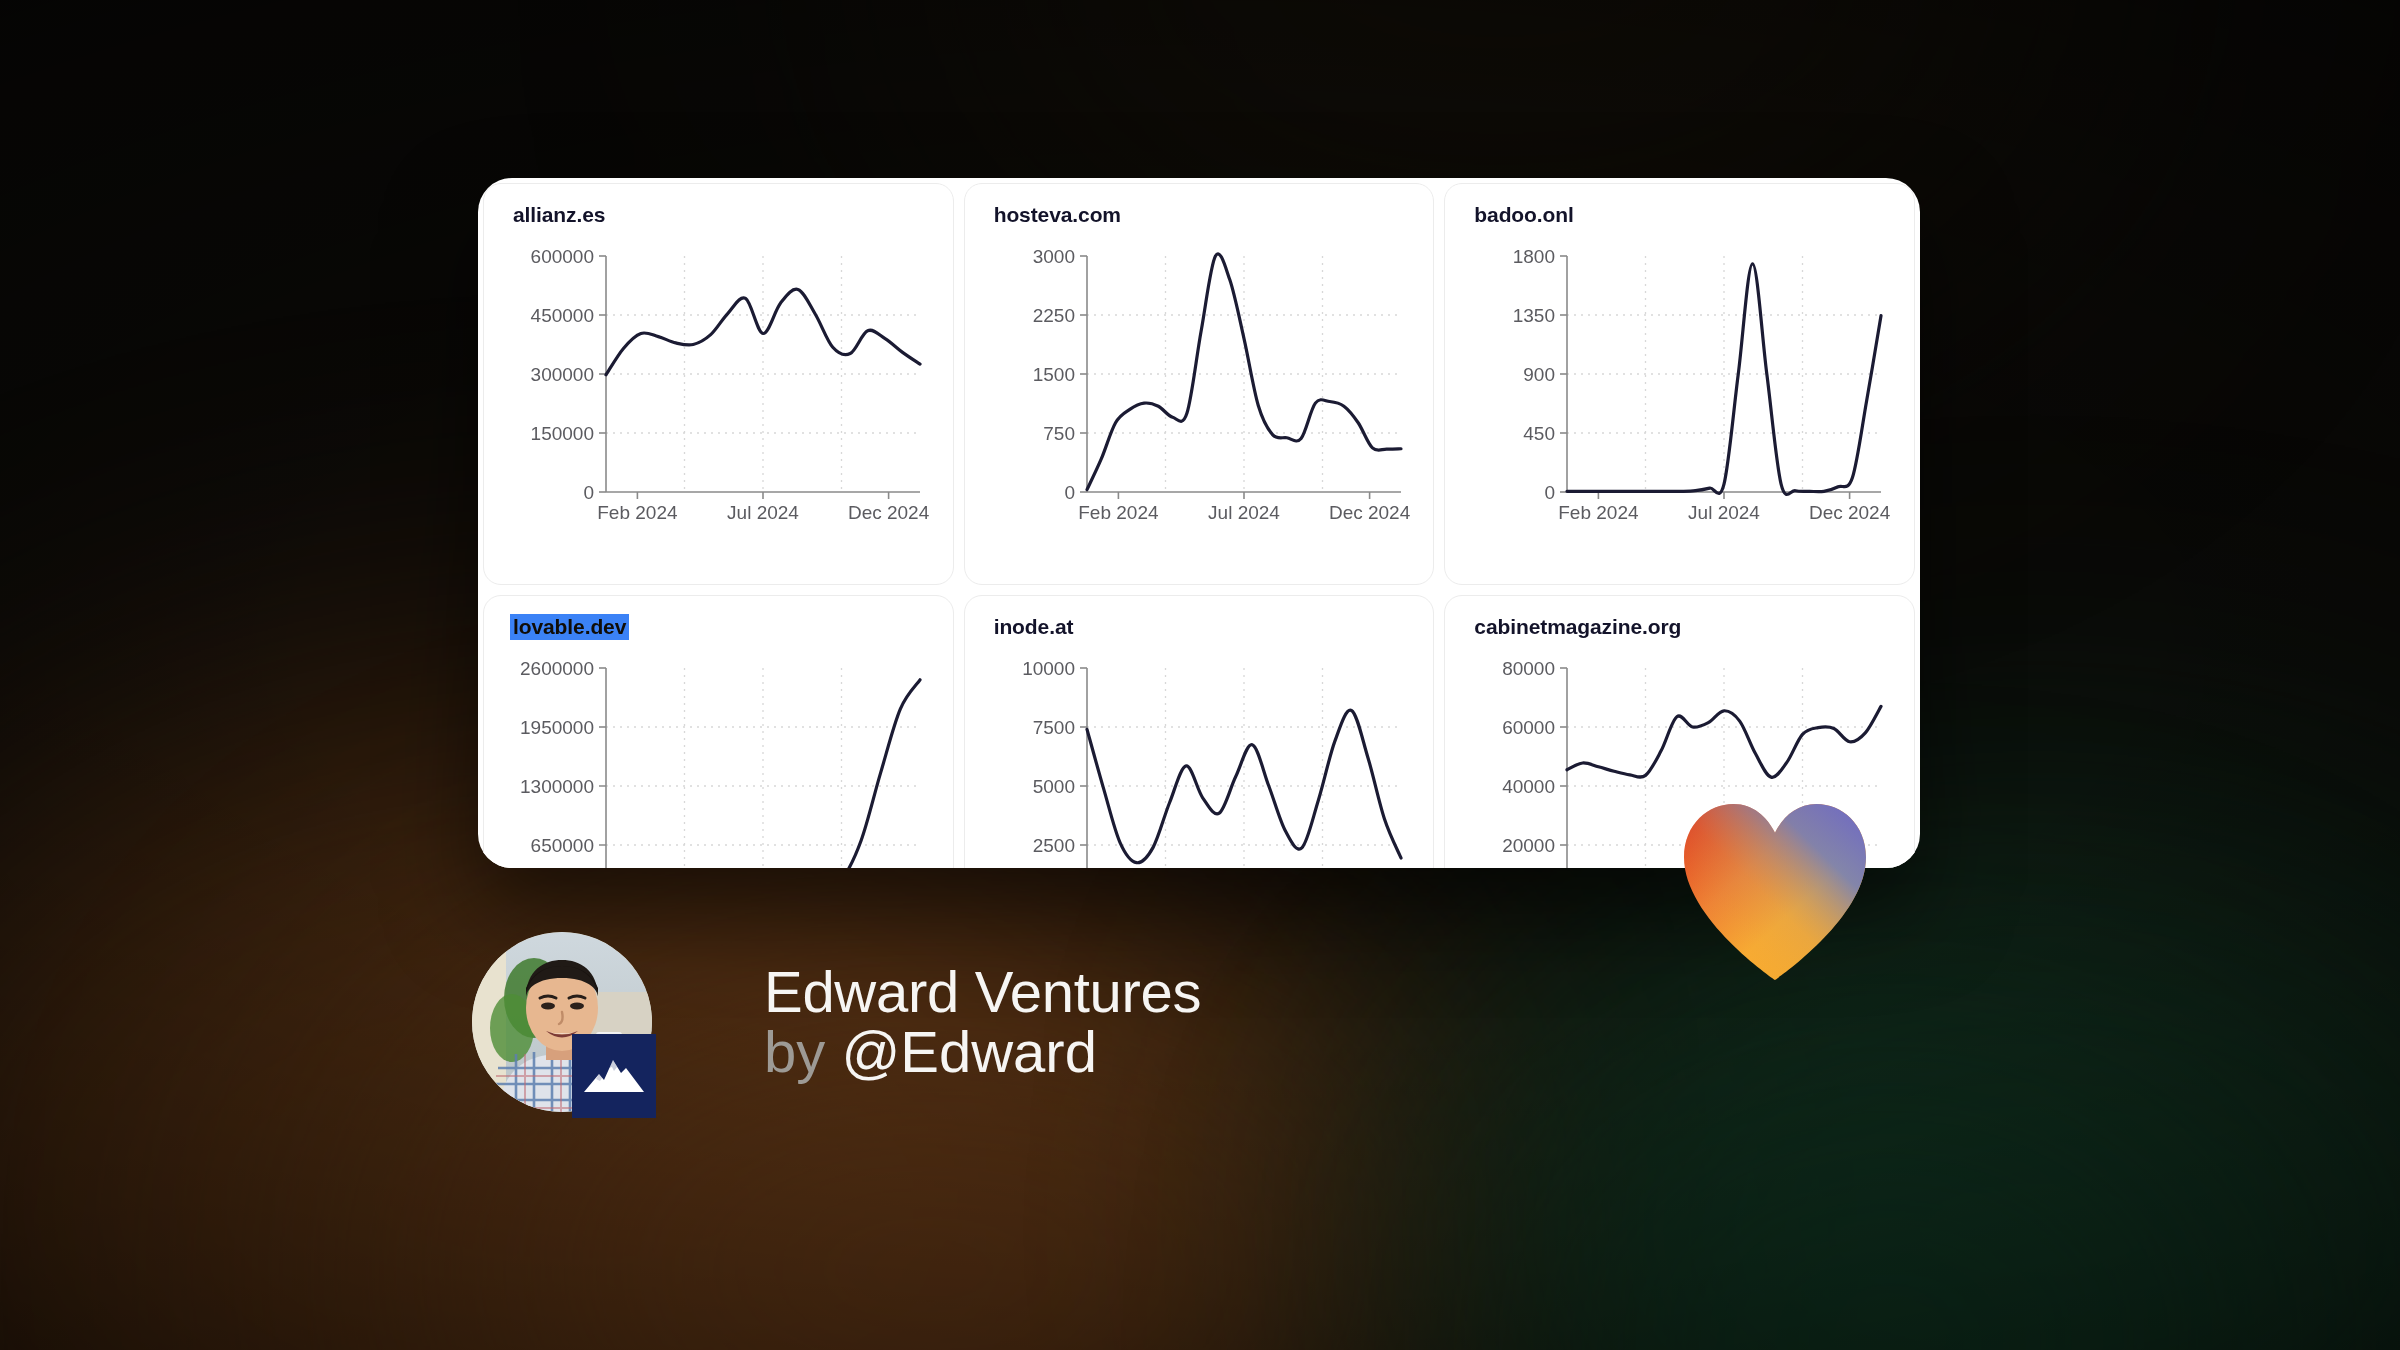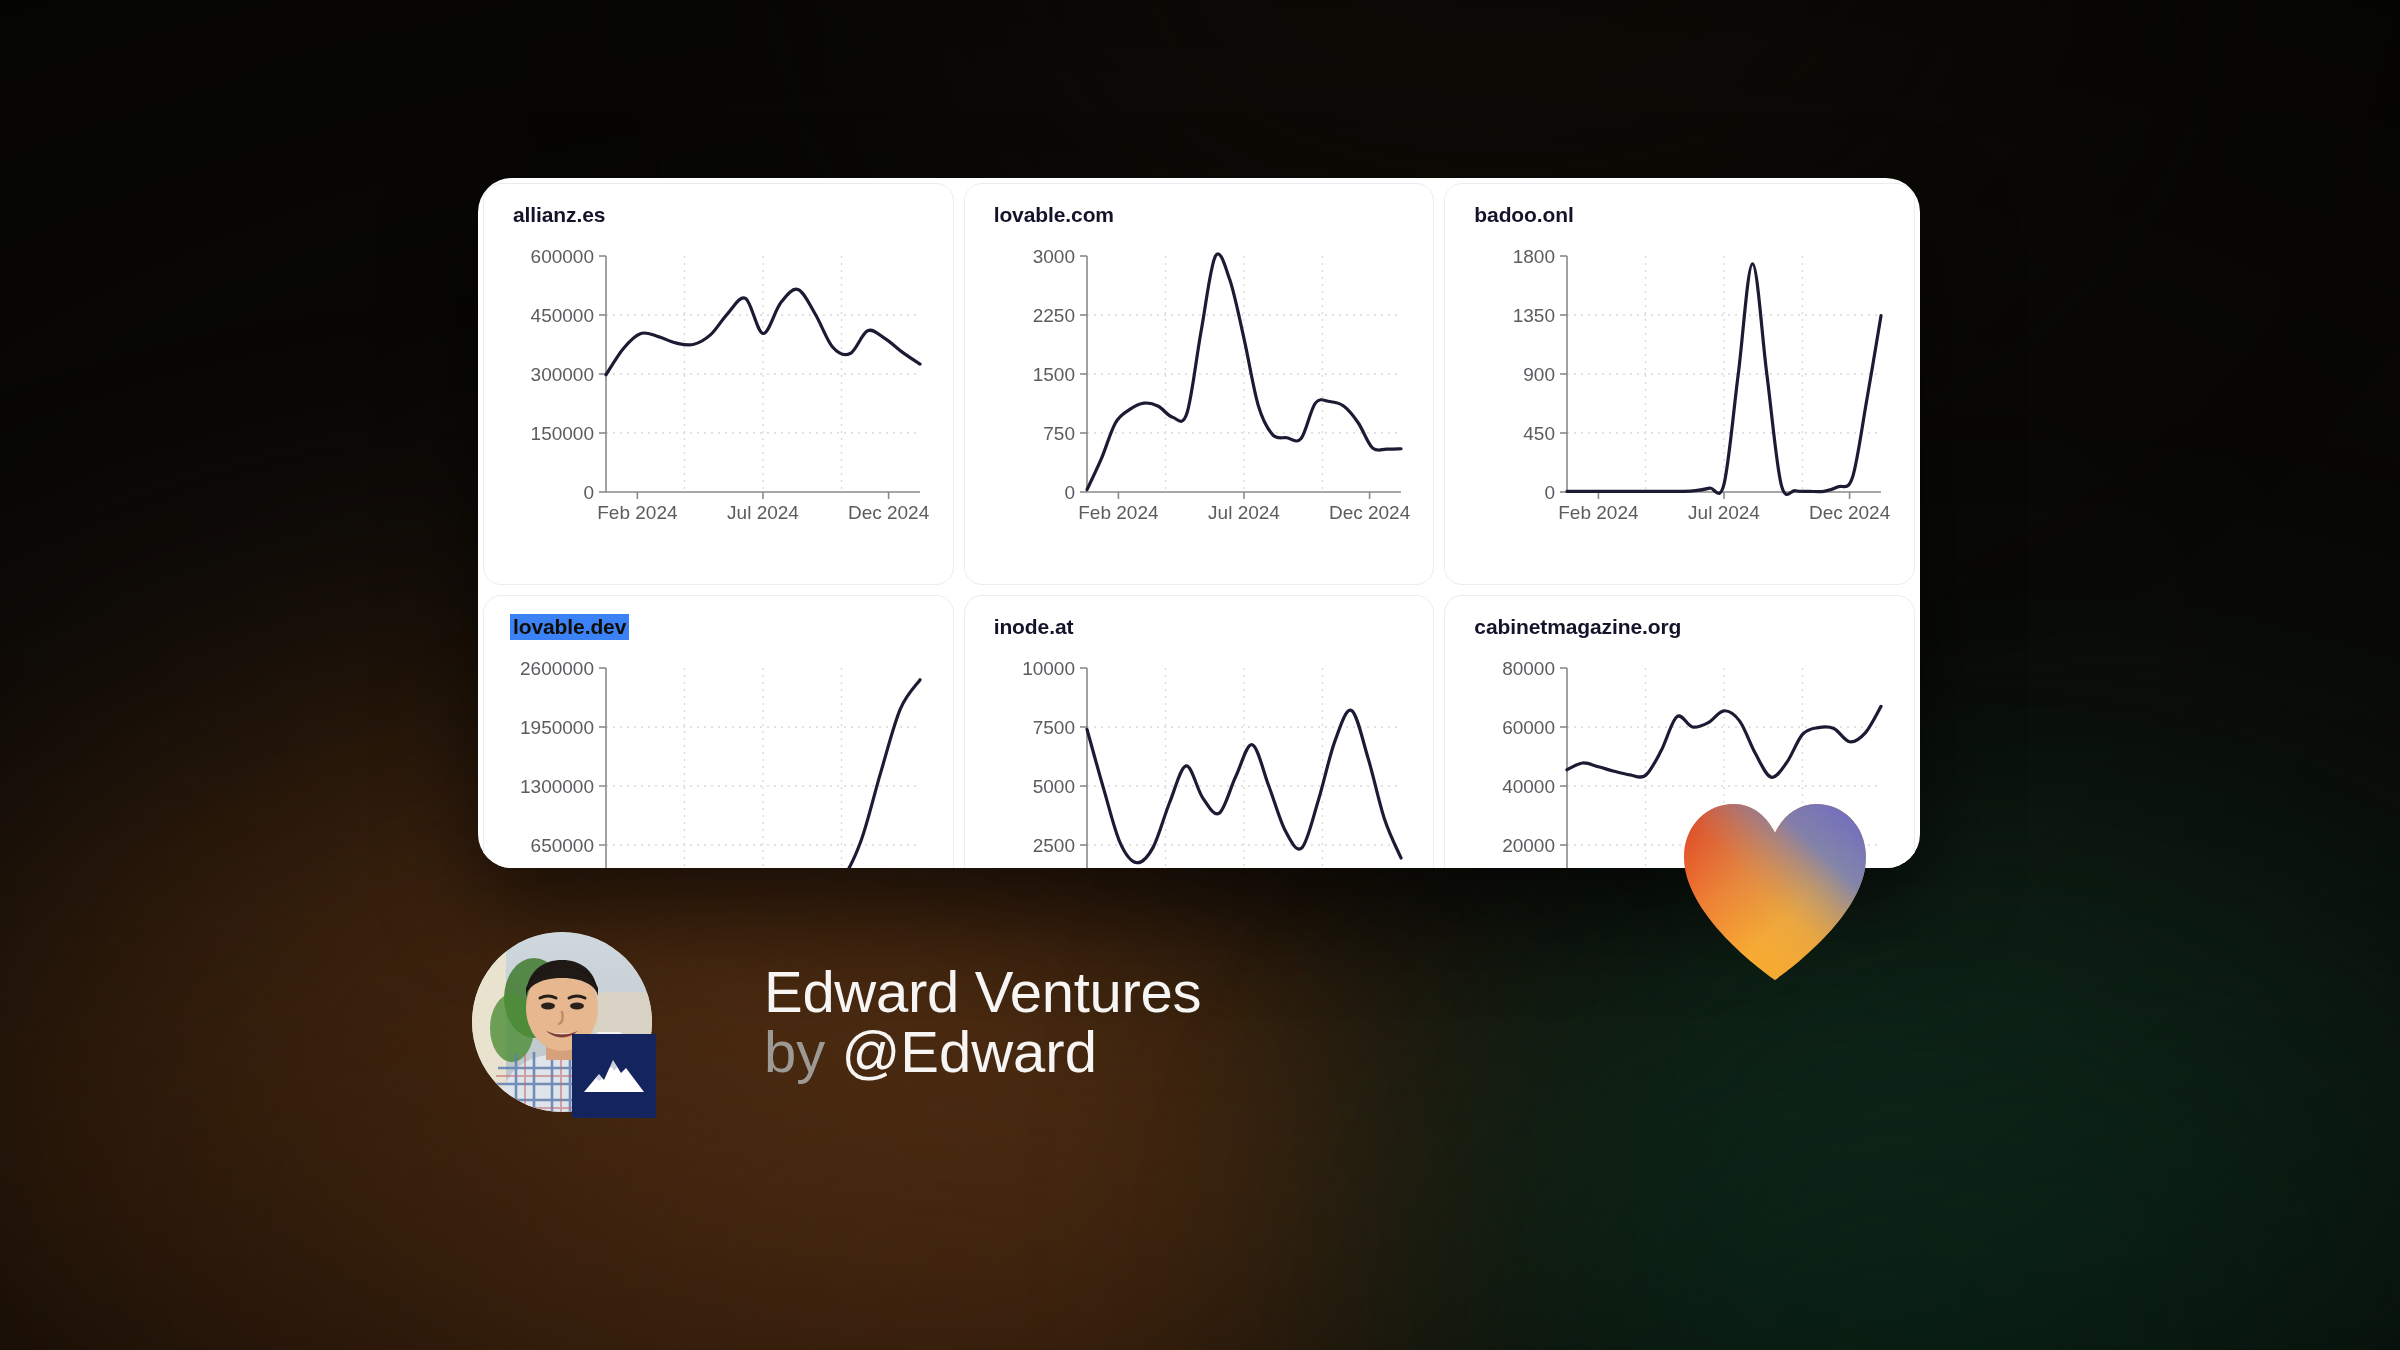--- a/index.html
+++ b/index.html
@@ -165,21 +165,21 @@
             <line class="axisline" x1="108" y1="252" x2="422" y2="252"></line>
             <line class="ticmark" x1="139.4" y1="252" x2="139.4" y2="259"></line>
             <text class="xtick" x="139.4" y="279">Feb 2024</text>
             <line class="ticmark" x1="265" y1="252" x2="265" y2="259"></line>
             <text class="xtick" x="265" y="279">Jul 2024</text>
             <line class="ticmark" x1="390.6" y1="252" x2="390.6" y2="259"></line>
             <text class="xtick" x="390.6" y="279">Dec 2024</text>
             <path class="series" d="M 108.00 134.79 C 110.91 130.39, 119.63 115.32, 125.44 108.43 C 131.26 101.55, 137.07 95.45, 142.89 93.49 C 148.70 91.52, 154.52 95.06, 160.33 96.63 C 166.15 98.21, 171.96 101.62, 177.78 102.93 C 183.59 104.24, 189.41 105.88, 195.22 104.50 C 201.04 103.12, 206.85 99.91, 212.67 94.67 C 218.48 89.42, 224.30 79.06, 230.11 73.03 C 235.93 67.00, 241.74 55.07, 247.56 58.48 C 253.37 61.89, 259.19 92.70, 265.00 93.49 C 270.81 94.27, 276.63 70.54, 282.44 63.20 C 288.26 55.86, 294.07 47.60, 299.89 49.43 C 305.70 51.27, 311.52 64.58, 317.33 74.21 C 323.15 83.85, 328.96 100.70, 334.78 107.25 C 340.59 113.81, 346.41 116.30, 352.22 113.55 C 358.04 110.79, 363.85 93.22, 369.67 90.73 C 375.48 88.24, 381.30 94.99, 387.11 98.60 C 392.93 102.21, 398.74 108.11, 404.56 112.37 C 410.37 116.63, 419.09 122.20, 422.00 124.17"></path>
           </svg>
         </div></div>
-      <div class="panel"><div class="panel-title">lovable.com</div><div class="plot">
+      <div class="panel"><div class="panel-title">hosteva.com</div><div class="plot">
           <svg width="440" height="300" viewBox="0 0 440 300">
             <line class="gridline" x1="186.5" y1="16" x2="186.5" y2="252"></line>
             <line class="gridline" x1="265" y1="16" x2="265" y2="252"></line>
             <line class="gridline" x1="343.5" y1="16" x2="343.5" y2="252"></line>
             <line class="gridline" x1="108" y1="193" x2="422" y2="193"></line>
             <line class="gridline" x1="108" y1="134" x2="422" y2="134"></line>
             <line class="gridline" x1="108" y1="75" x2="422" y2="75"></line>
             <line class="axisline" x1="108" y1="16" x2="108" y2="252"></line>
             <line class="ticmark" x1="101" y1="252" x2="108" y2="252"></line>
             <text class="ytick" x="96" y="258.5">0</text>

